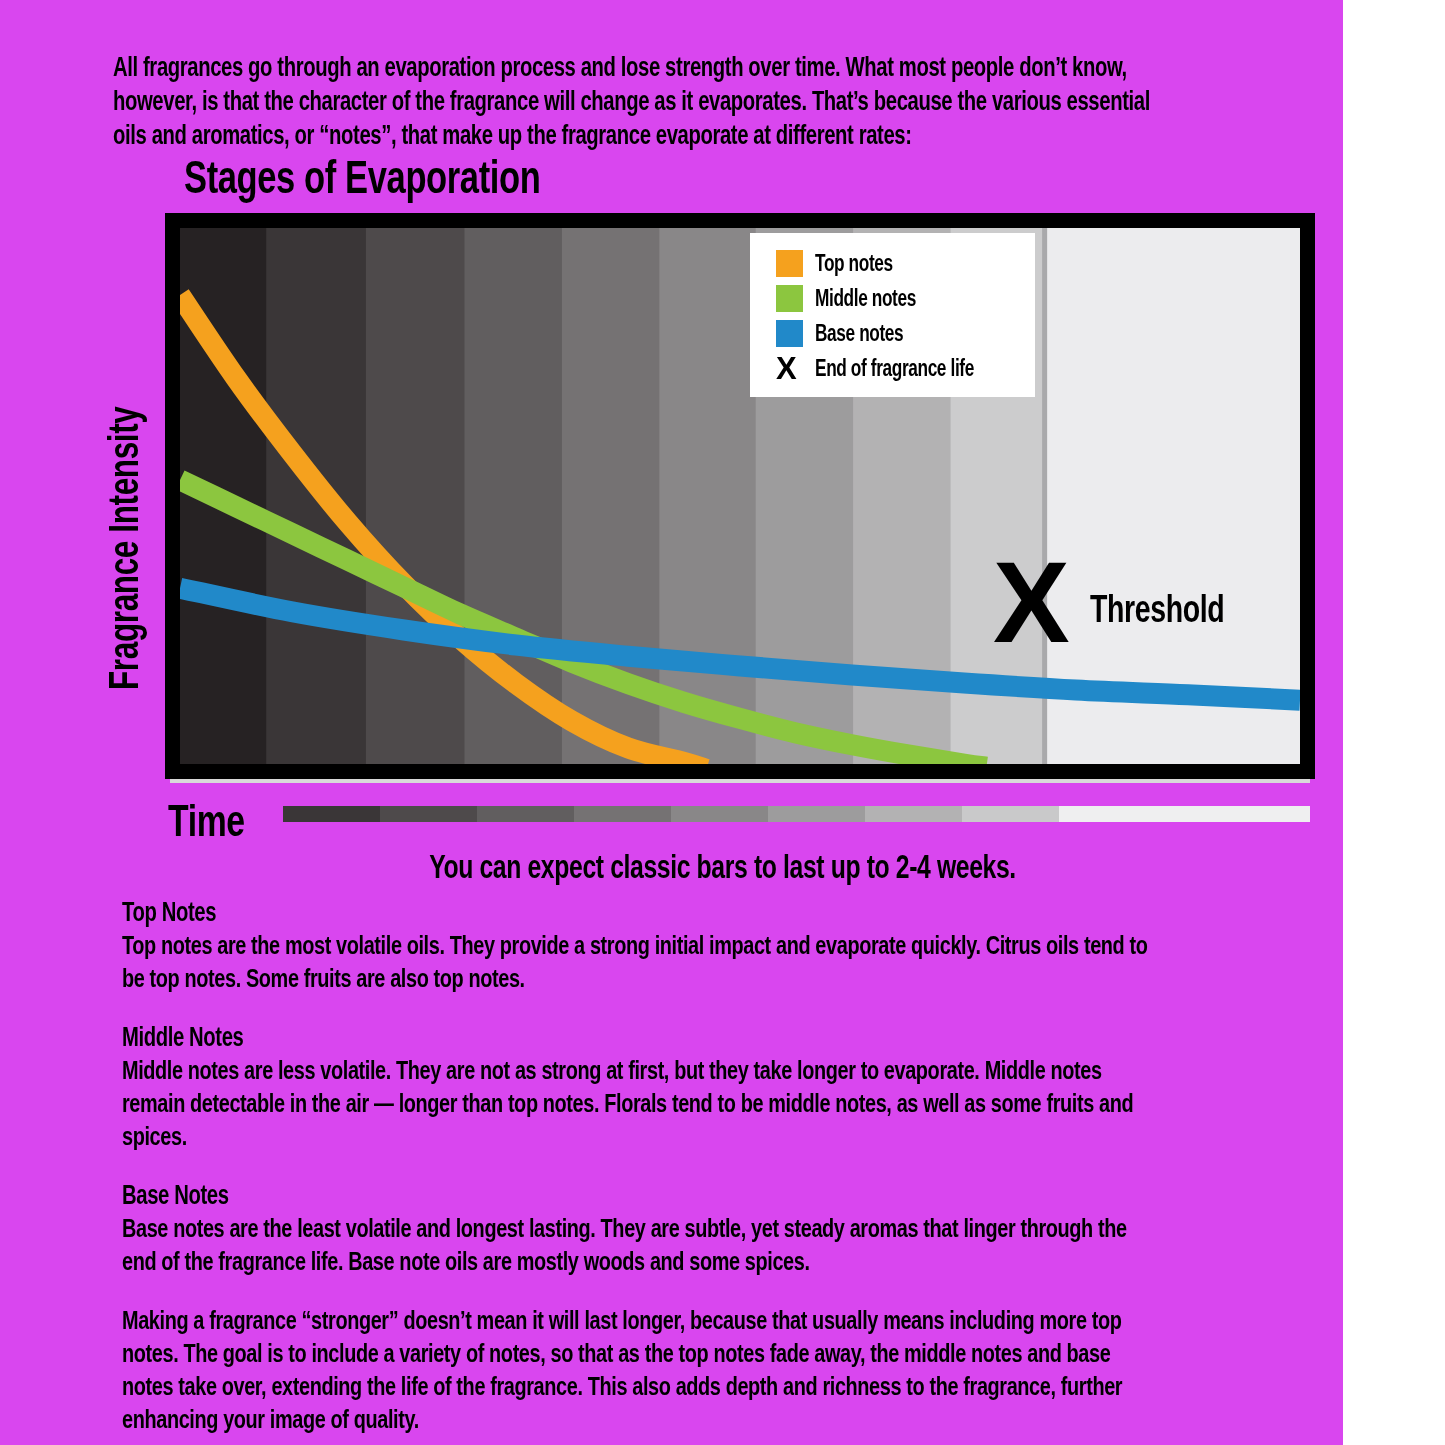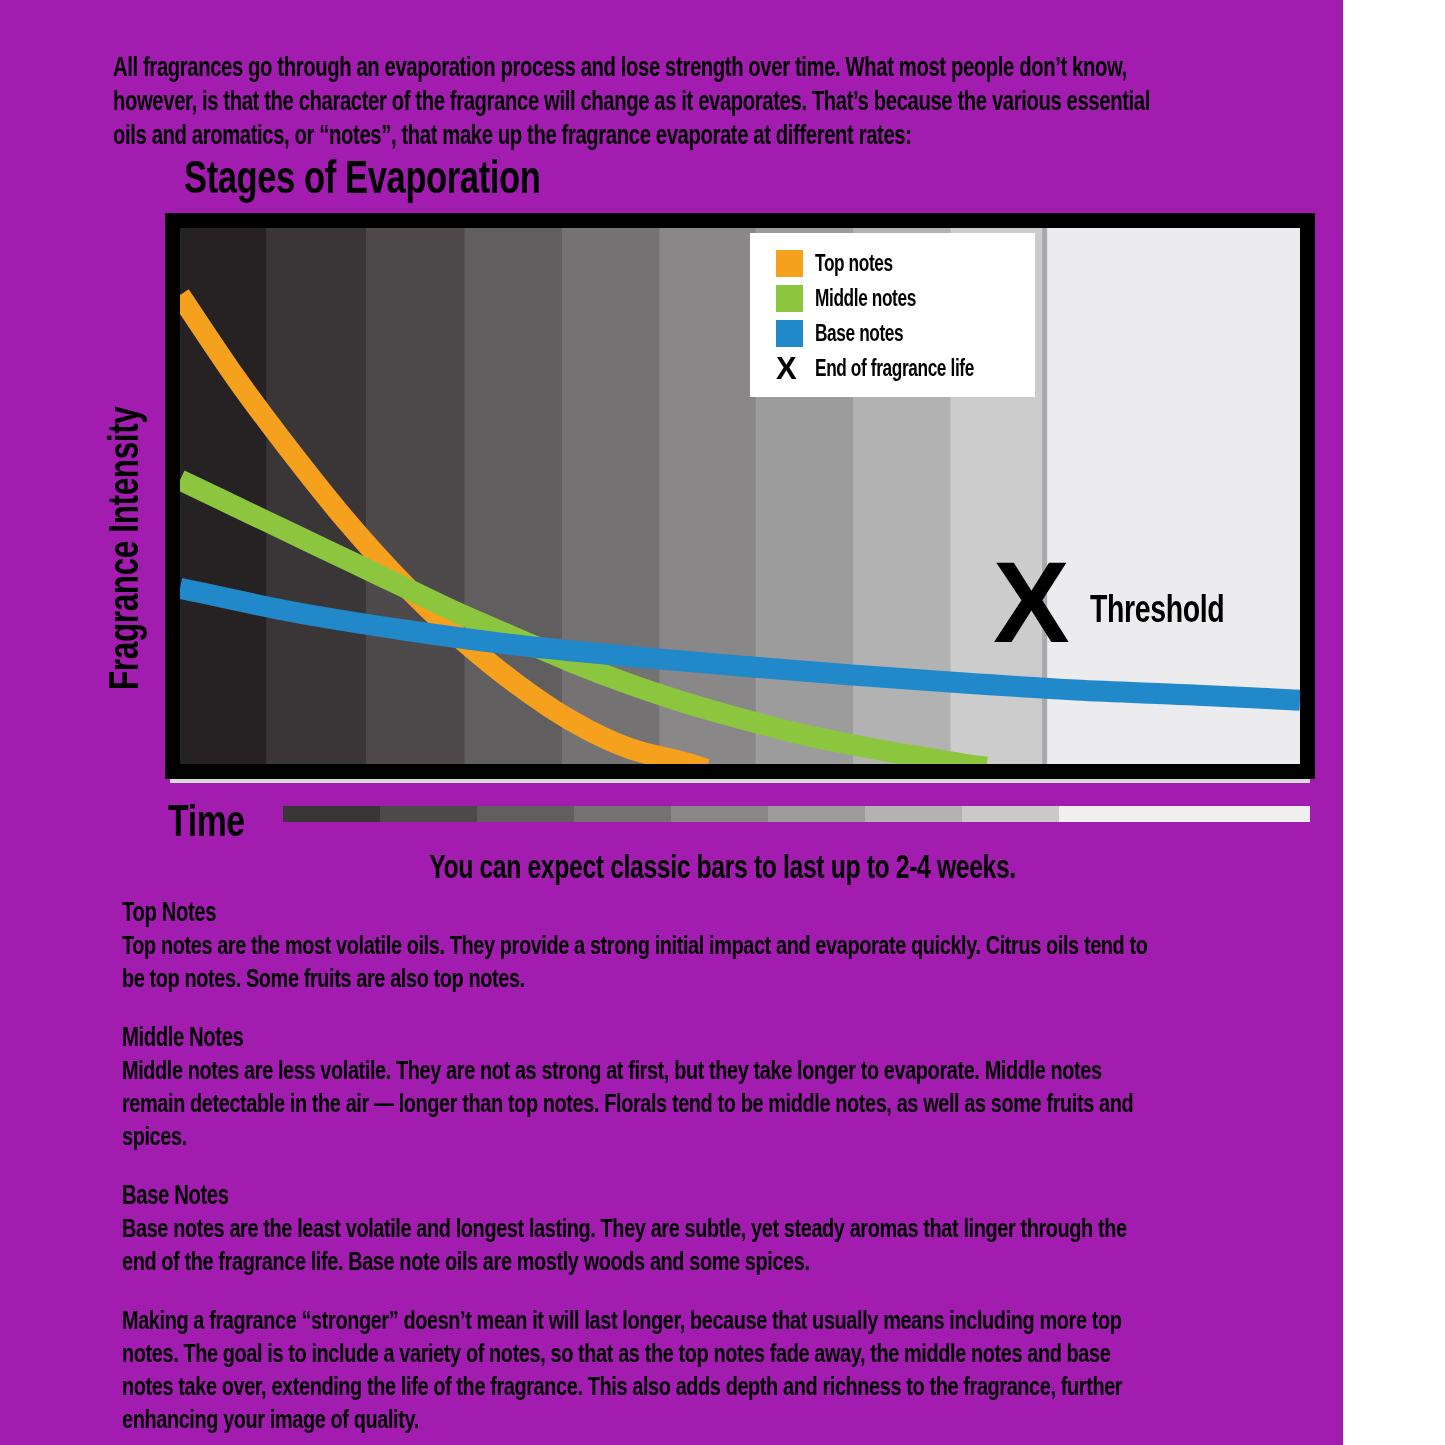--- a/index.html
+++ b/index.html
@@ -1,17 +1,17 @@
 <!DOCTYPE html>
 <html><head>
 <meta charset="utf-8">
 <style>
   html,body{margin:0;padding:0;background:#fff;}
   body{width:1445px;height:1445px;overflow:hidden;font-family:"Liberation Sans","DejaVu Sans",sans-serif;color:#000;}
-  .canvas{position:relative;width:1343px;height:1445px;background:#a21caf;}
+  .canvas{position:relative;width:1343px;height:1445px;background:#d946ef;}
   .cond{transform:scaleX(.75);transform-origin:0 0;letter-spacing:-.5px;}
   .cond-c{transform:scaleX(.75);transform-origin:50% 0;letter-spacing:-.5px;}
   .intro{position:absolute;left:113px;top:50px;width:1700px;margin:0;
          font-size:27px;line-height:34px;font-weight:700;white-space:pre-line;}
   .title{position:absolute;left:184px;top:153px;margin:0;font-size:46px;line-height:48px;font-weight:700;white-space:nowrap;}
   
   .chart{position:absolute;left:165px;top:213px;width:1120px;height:536px;
          border:15px solid #000;background:#262223;box-shadow:0 9px 0 -5px #d9d9d9;}
   .chart svg{display:block;}
   .legend{position:absolute;left:570px;top:5px;width:285px;height:164px;background:#fff;

